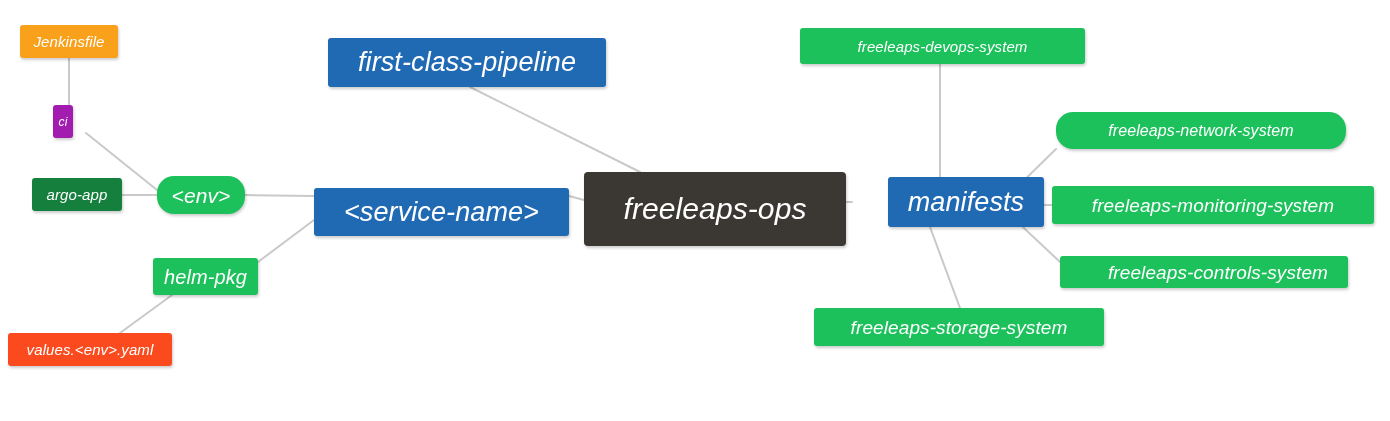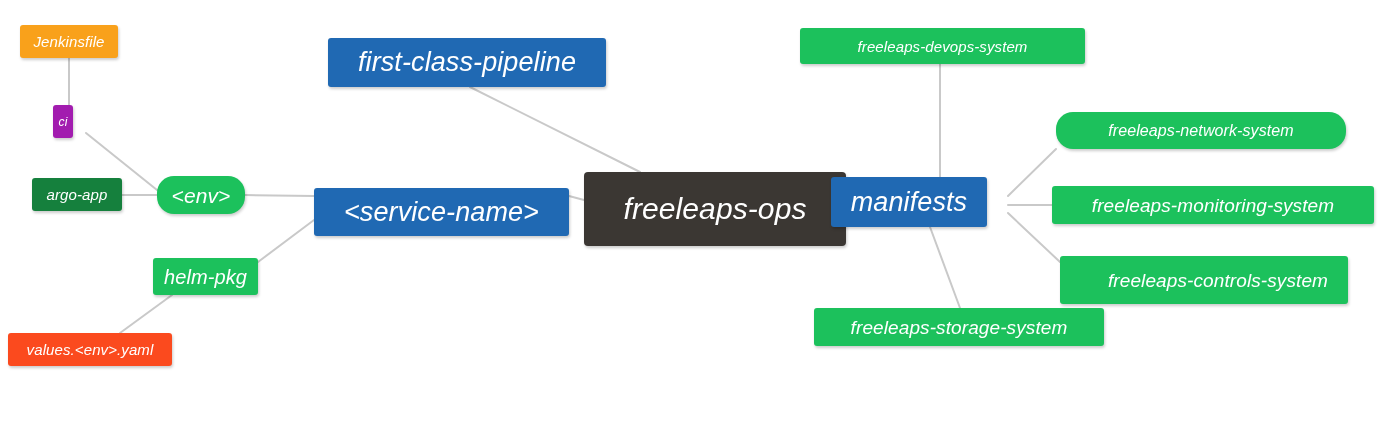--- a/index.html
+++ b/index.html
@@ -69,20 +69,20 @@
   <div id="node-layer">
       <div class="node" style="left: 20px; top: 25px; width: 98px; height: 33px; background: rgb(249, 161, 27); font-size: 15px;">Jenkinsfile</div>
       <div class="node" style="left: 53px; top: 105px; width: 20px; height: 33px; background: #a21caf; font-size: 12px;">ci</div>
       <div class="node" style="left: 32px; top: 178px; width: 90px; height: 33px; background: #15803d; font-size: 15px;">argo-app</div>
       <div class="node" style="left: 157px; top: 176px; width: 88px; height: 38px; background: rgb(28, 193, 92); font-size: 21px; border-radius: 17px;">&lt;env&gt;</div>
       <div class="node" style="left: 153px; top: 258px; width: 105px; height: 37px; background: rgb(28, 193, 92); font-size: 20px;">helm-pkg</div>
       <div class="node" style="left: 8px; top: 333px; width: 164px; height: 33px; background: rgb(251, 74, 30); font-size: 15px;">values.&lt;env&gt;.yaml</div>
       <div class="node" style="left: 314px; top: 38px; width: 278px; height: 49px; background: rgb(32, 105, 179); font-size: 27px; margin-left: 14px;">first-class-pipeline</div>
       <div class="node" style="left: 314px; top: 172px; width: 255px; height: 48px; background: rgb(32, 105, 179); font-size: 27px; margin-top: 16px;">&lt;service-name&gt;</div>
       <div class="node root" style="left: 584px; top: 172px; width: 262px; height: 74px; background: rgb(59, 55, 51); font-size: 30px;">freeleaps-ops</div>
-      <div class="node" style="left: 831px; top: 177px; width: 156px; height: 50px; background: rgb(32, 105, 179); font-size: 27px;">manifests</div>
+      <div class="node" style="left: 888px; top: 177px; width: 156px; height: 50px; background: rgb(32, 105, 179); font-size: 27px;">manifests</div>
       <div class="node" style="left: 800px; top: 28px; width: 285px; height: 36px; background: rgb(28, 193, 92); font-size: 15px;">freeleaps-devops-system</div>
       <div class="node" style="left: 1056px; top: 112px; width: 290px; height: 37px; background: rgb(28, 193, 92); font-size: 16px; border-radius: 17px;">freeleaps-network-system</div>
       <div class="node" style="left: 1052px; top: 186px; width: 322px; height: 38px; background: rgb(28, 193, 92); font-size: 19px;">freeleaps-monitoring-system</div>
-      <div class="node" style="left: 1060px; top: 256px; width: 288px; height: 48px; background: rgb(28, 193, 92); font-size: 19px; padding-left: 28px;">freeleaps-controls-system</div>
+      <div class="node" style="left: 1060px; top: 256px; width: 288px; height: 32px; background: rgb(28, 193, 92); font-size: 19px; padding-left: 28px;">freeleaps-controls-system</div>
       <div class="node" style="left: 814px; top: 308px; width: 290px; height: 38px; background: rgb(28, 193, 92); font-size: 19px;">freeleaps-storage-system</div>
     </div>
 </div>
 
 </body></html>

